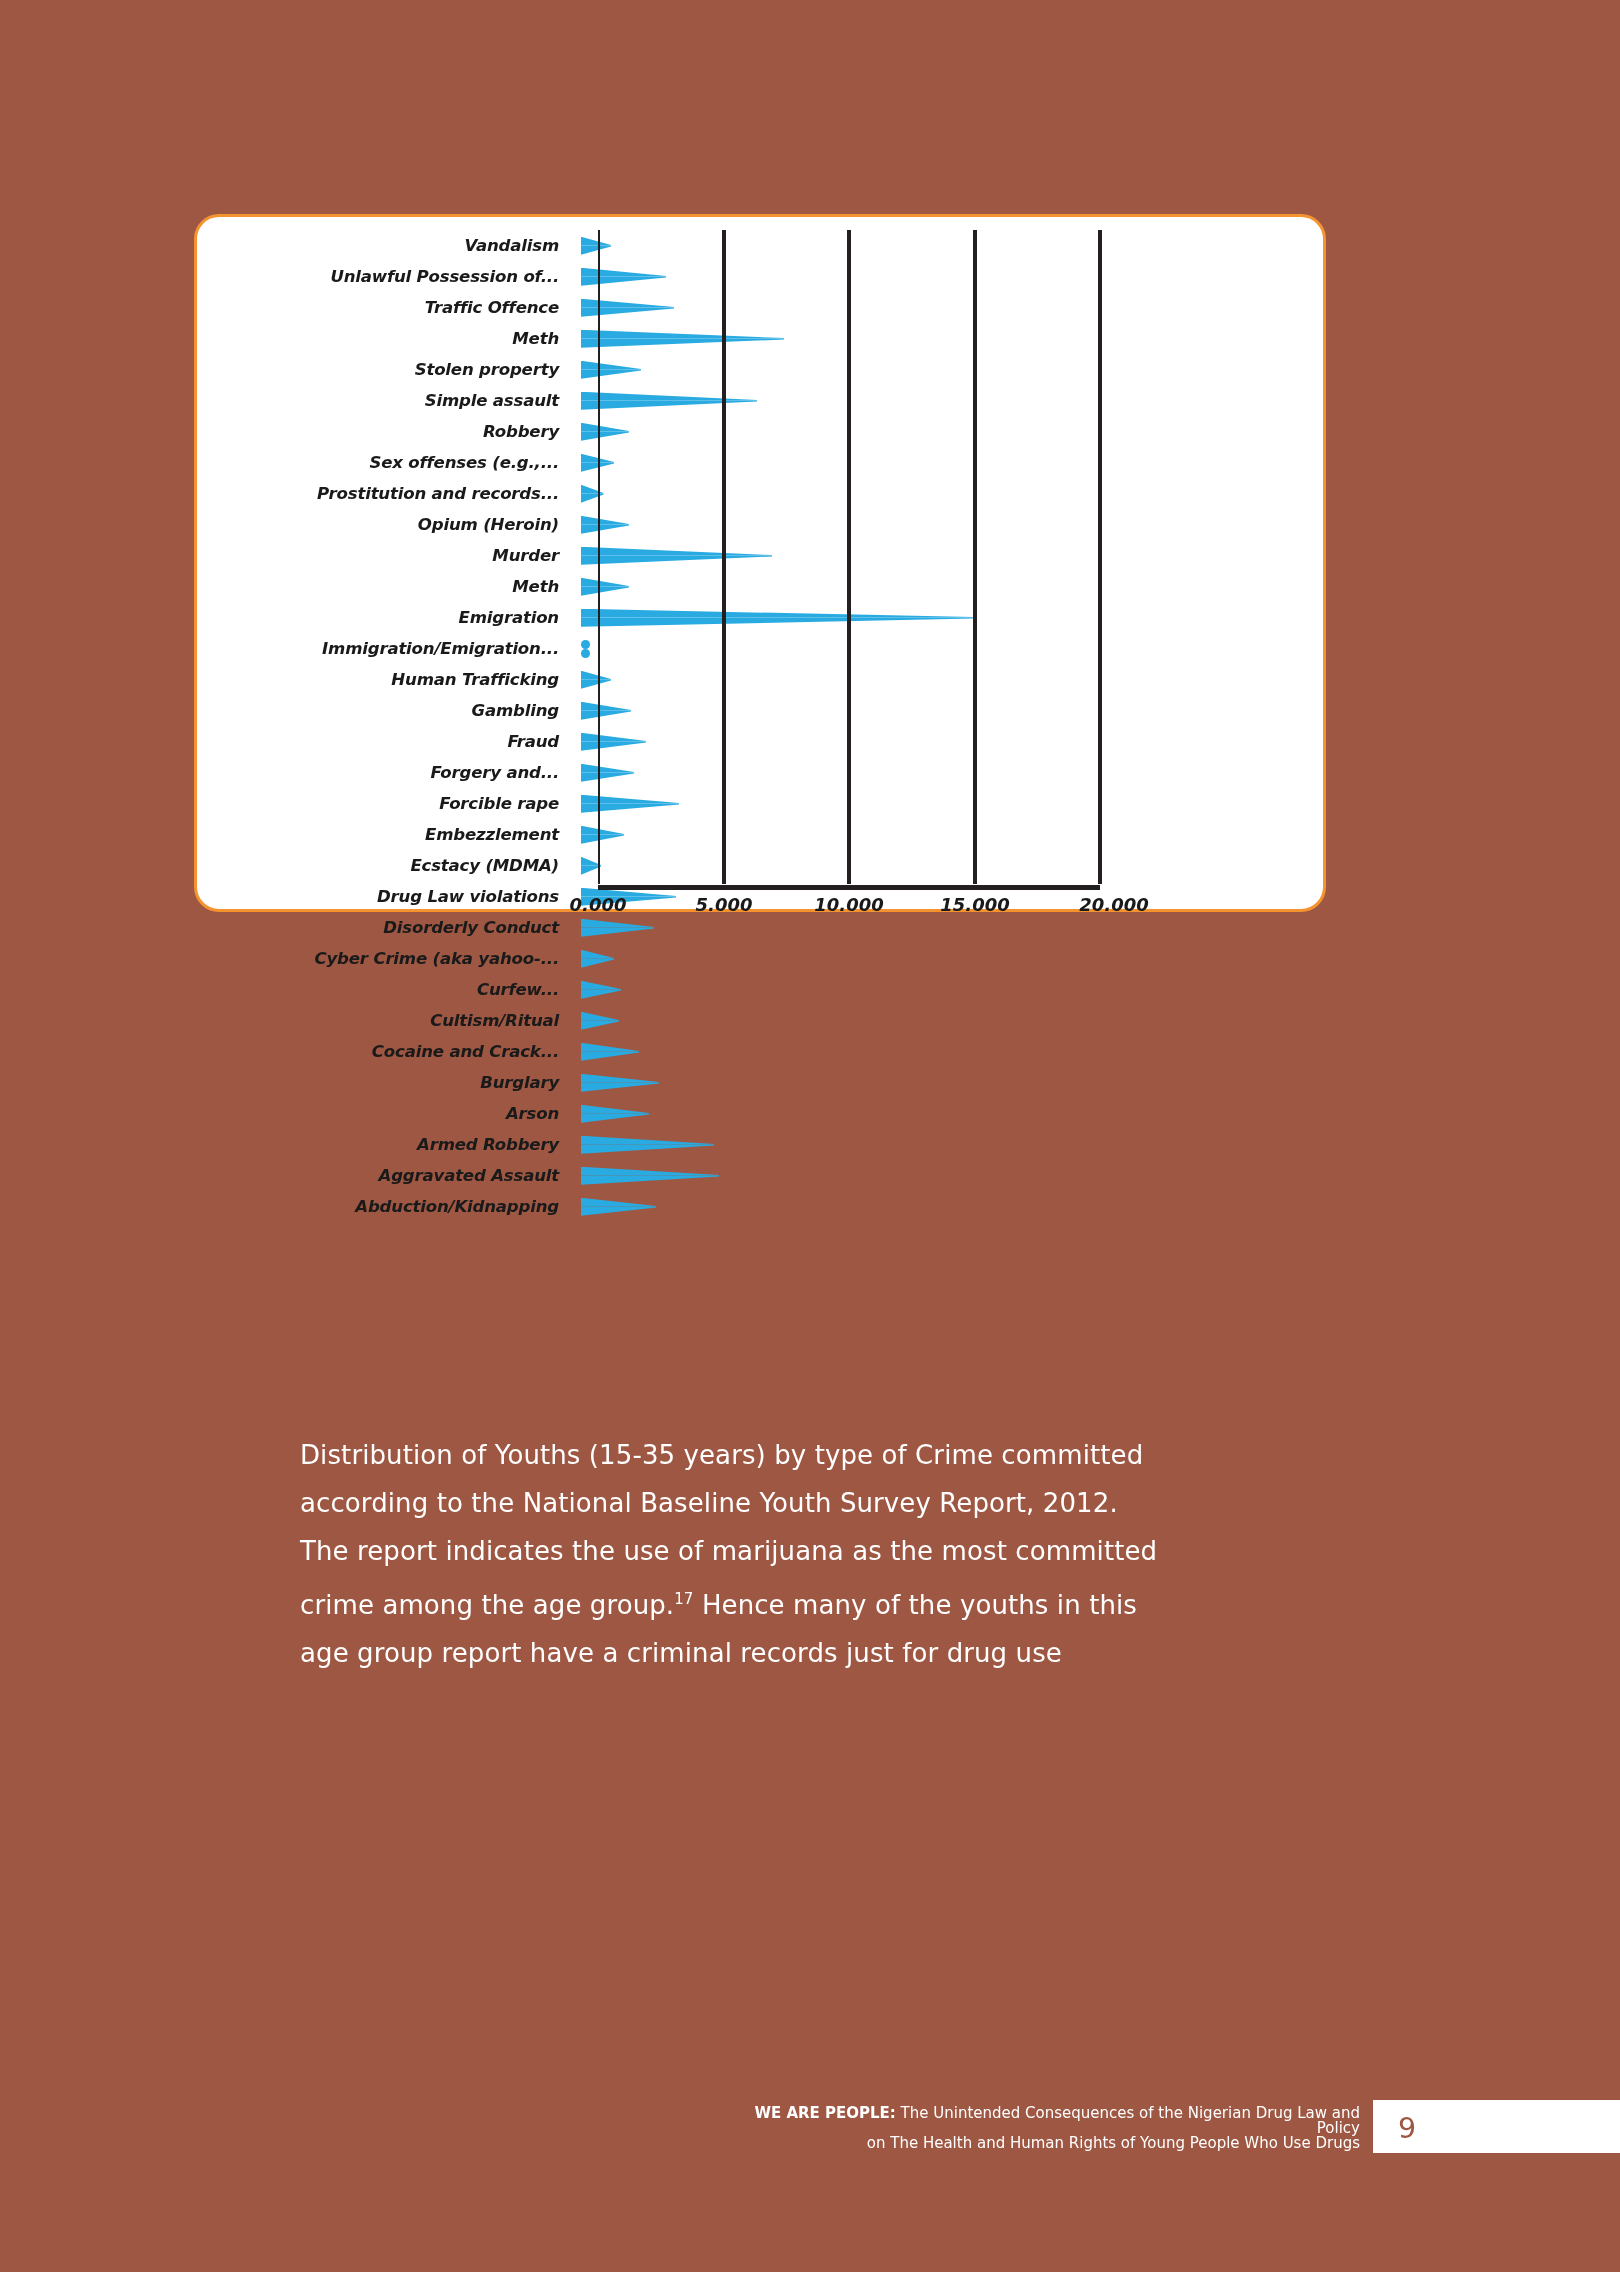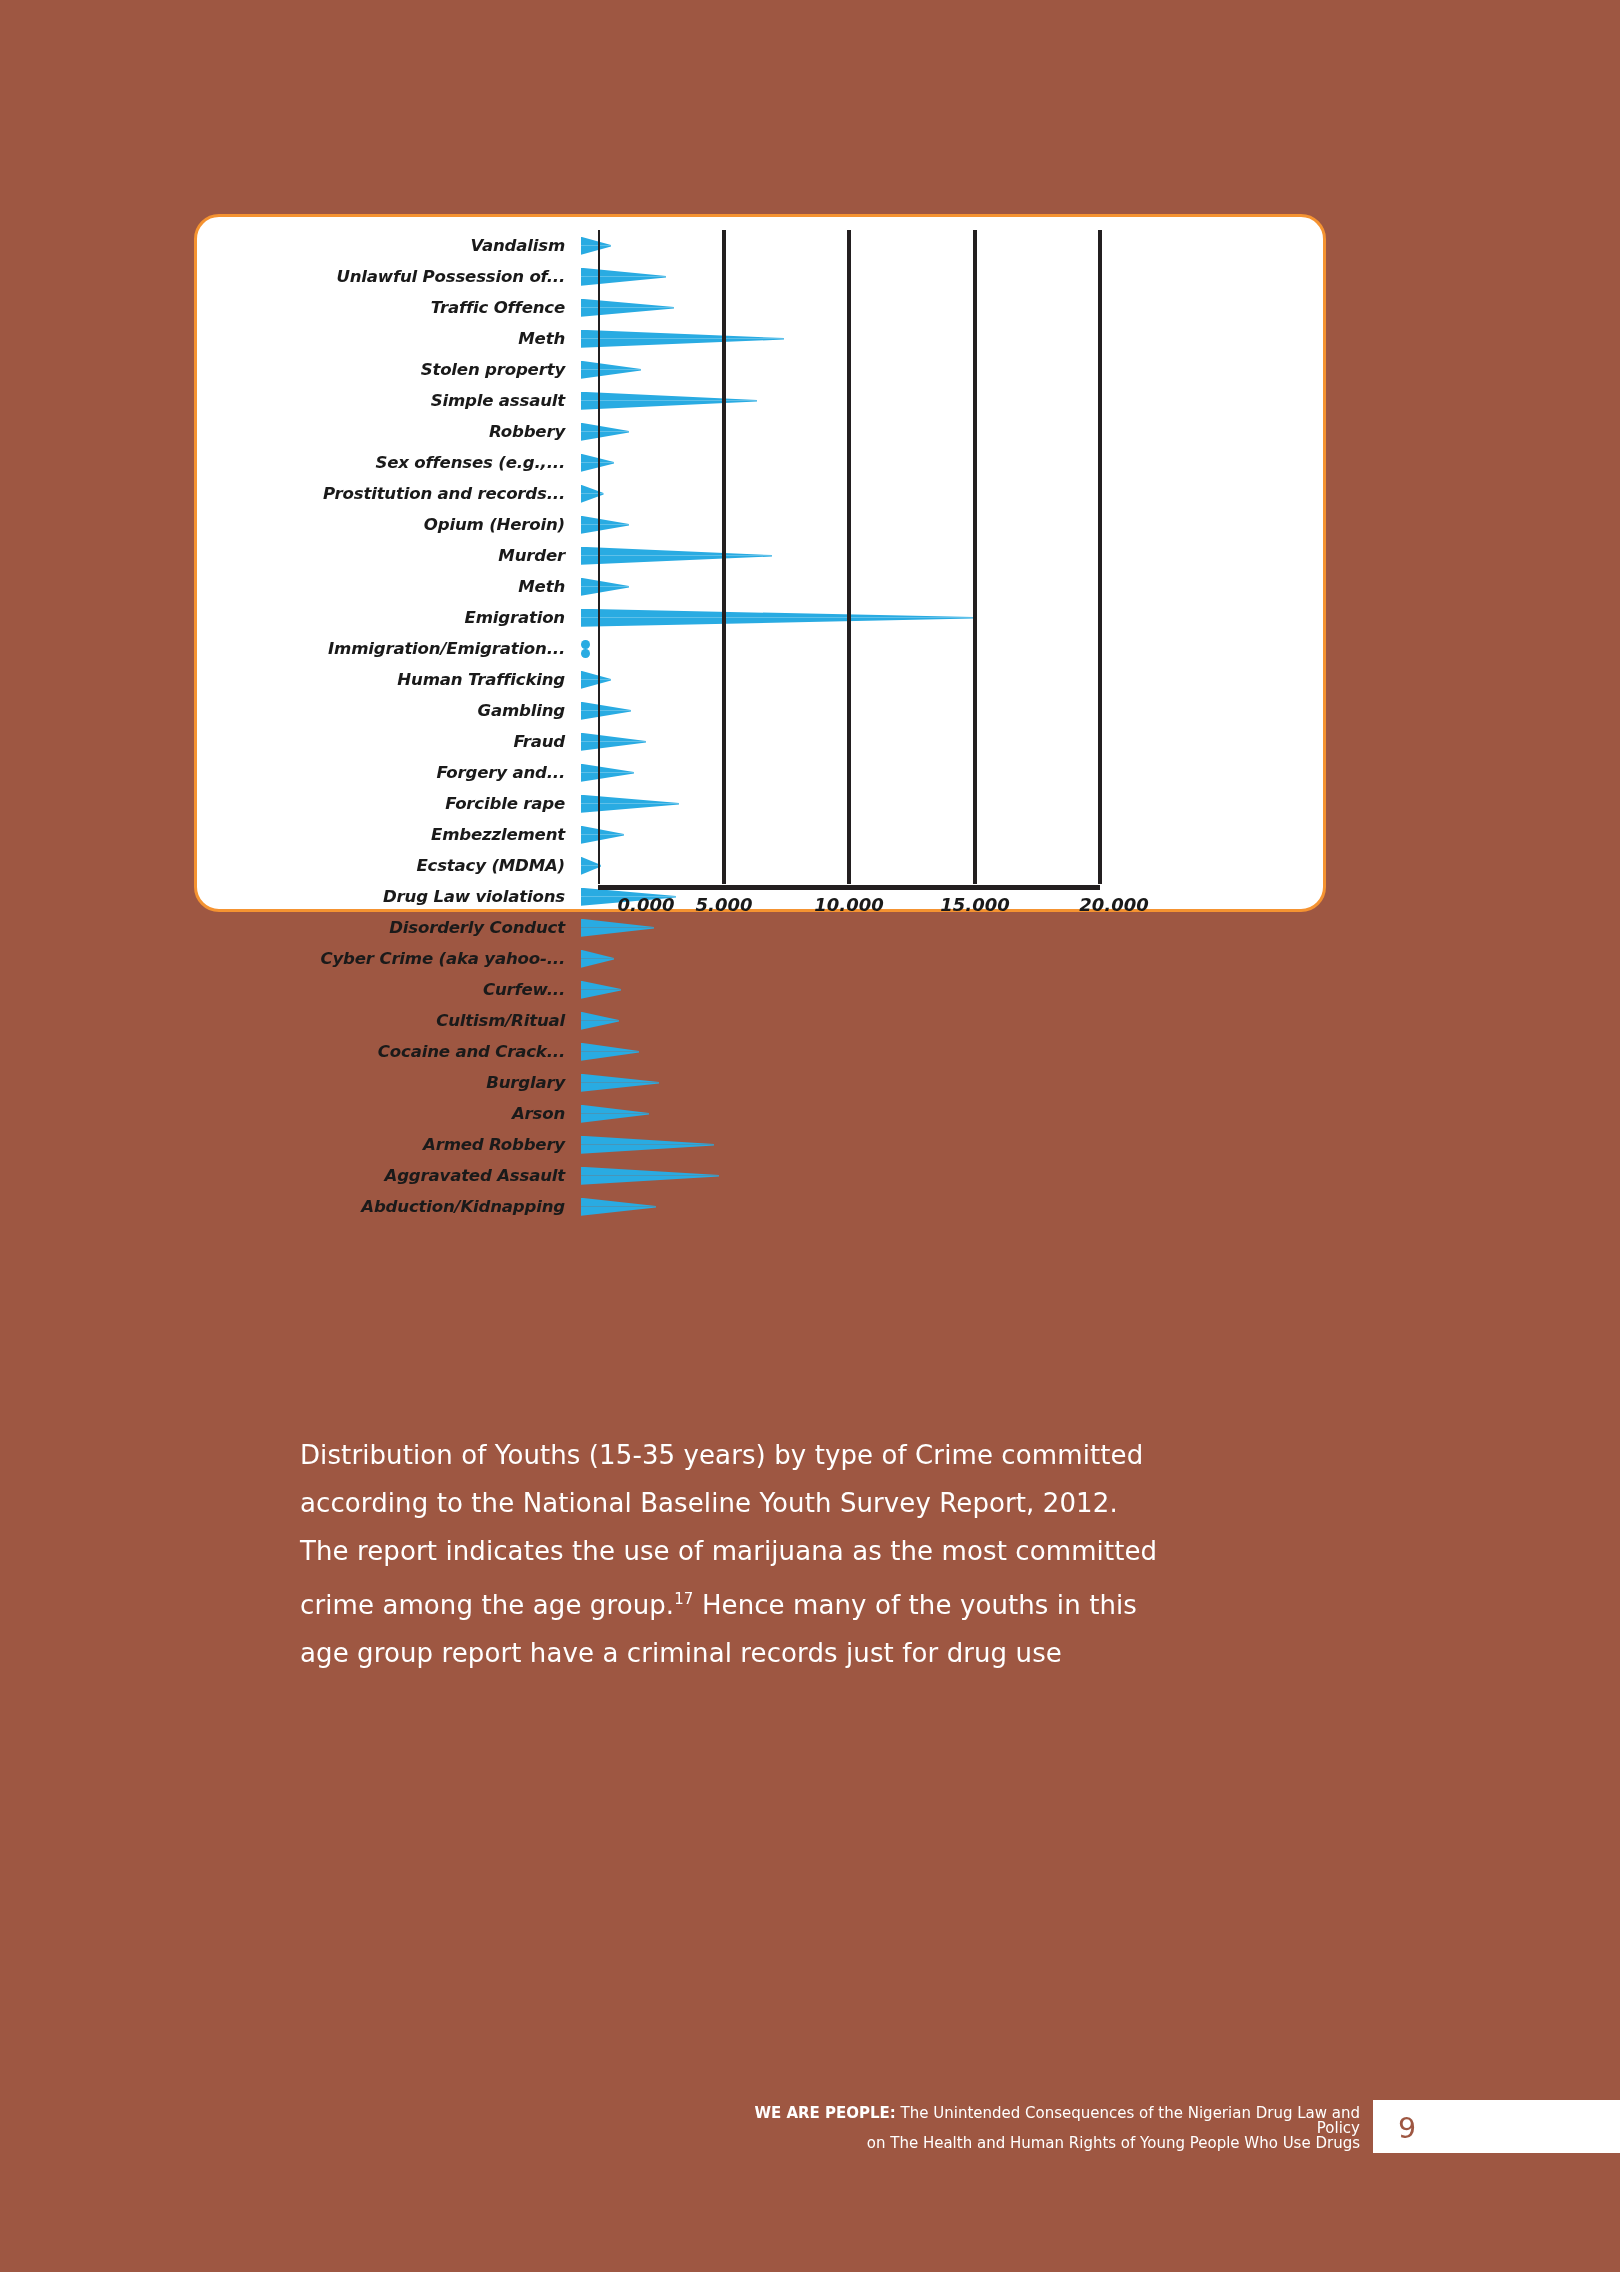--- a/index.html
+++ b/index.html
@@ -36,21 +36,21 @@
   .row{
     height:31px;
     display:flex;
     align-items:center;
     position:relative;
   }
   .cat-label{
     width:367px;
     flex:0 0 367px;
     text-align:right;
-    padding-right:16px;
+    padding-right:22px;
     box-sizing:border-box;
     font-family:"DejaVu Sans", sans-serif;
     font-style:italic;
     font-size:16.6px;
     font-weight:600;
     color:#1a1a1a;
     white-space:nowrap;
     letter-spacing:-0.2px;
   }
   .bar-track{
@@ -453,21 +453,21 @@
 
     <div id="axis-layer">
         <div class="axisline" style="left: 0px;"></div>
         <div class="gridline" style="left: 124px;"></div>
         <div class="gridline" style="left: 249px;"></div>
         <div class="gridline" style="left: 375px;"></div>
         <div class="gridline" style="left: 500px;"></div>
       </div>
     <div class="baseline"></div>
     <div id="tick-labels">
-        <div class="tick" style="left: 0px; margin-left: 48px;">0.000</div>
+        <div class="tick" style="left: 0px;">0.000</div>
         <div class="tick" style="left: 126px;">5.000</div>
         <div class="tick" style="left: 251px;">10.000</div>
         <div class="tick" style="left: 377px;">15.000</div>
         <div class="tick" style="left: 516px;">20.000</div>
       </div>
 
   </div>
 </div>
 
 <div id="caption">

